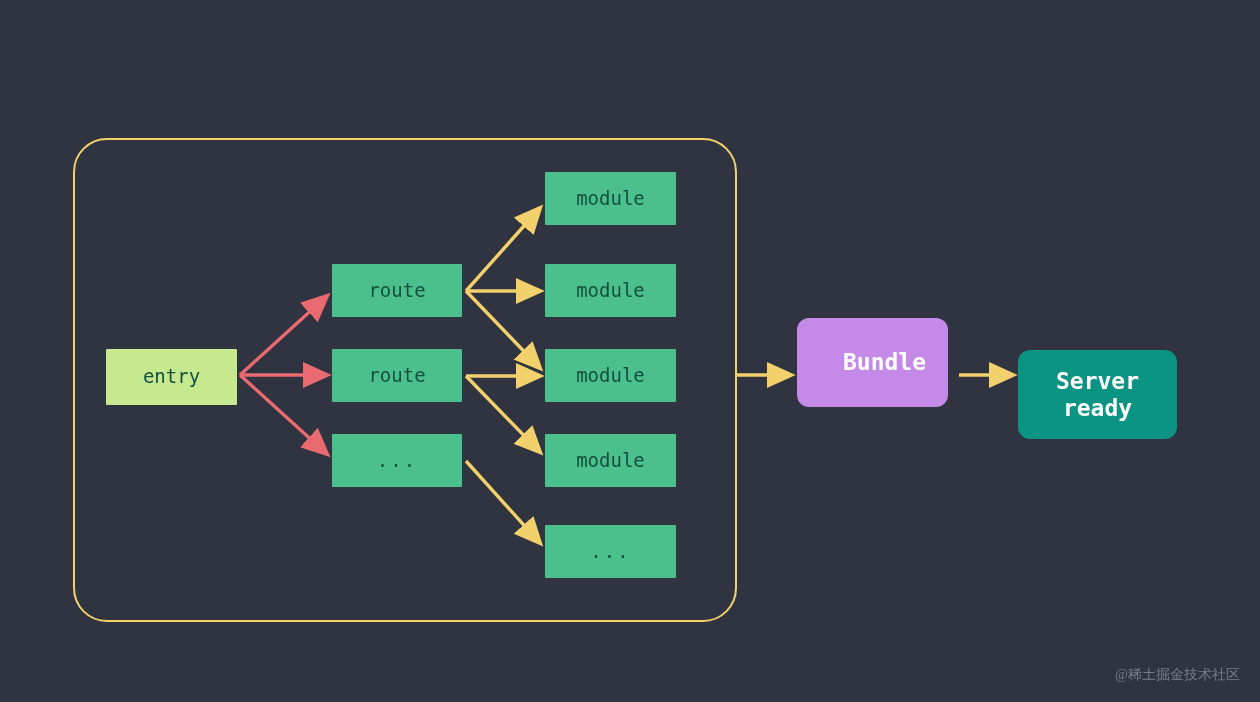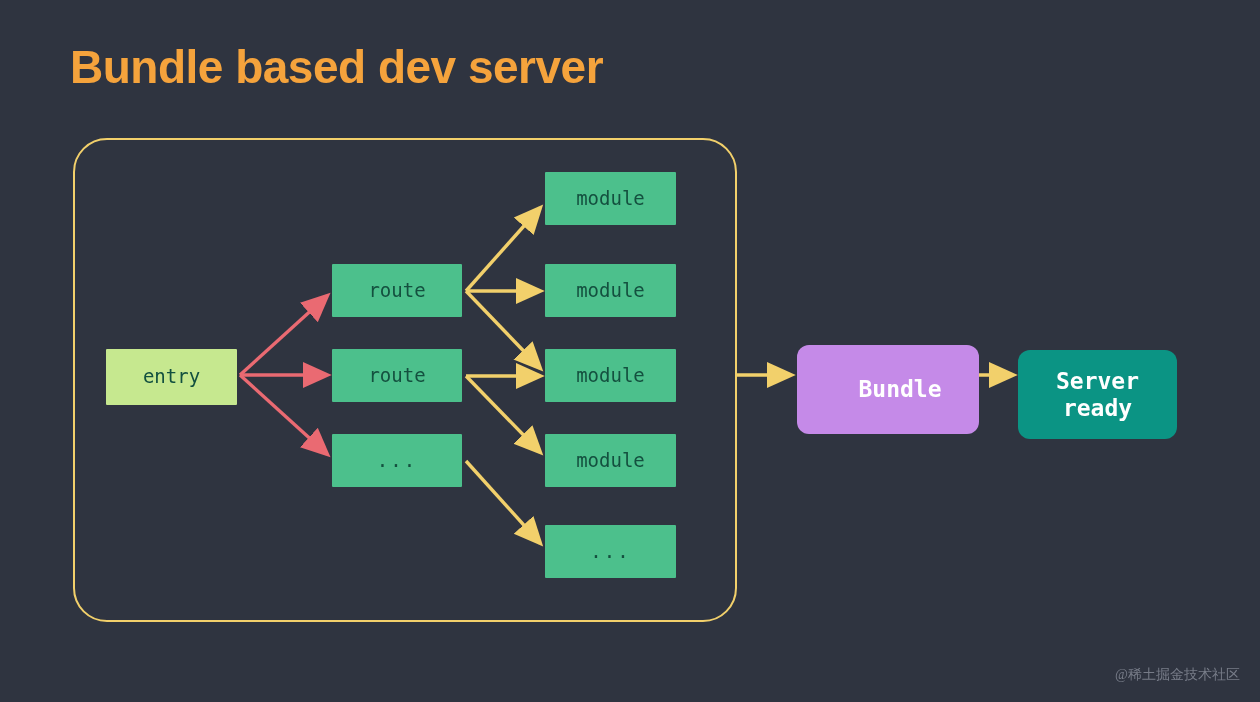--- a/index.html
+++ b/index.html
@@ -92,21 +92,20 @@
     font-size: 14px;
     color: #777c88;
     font-family: Liberation Serif, serif;
   }
 </style>
 </head>
 <body>
 
 <div id="stage">
 
-  <div id="title">Bundle based dev server</div>
 
   <div id="group-box"></div>
 
   <svg id="arrows" viewBox="0 0 1260 702">
     <defs>
       <marker id="arrowRed" markerWidth="9" markerHeight="9" refX="7.2" refY="4.5" orient="auto">
         <path d="M0,0.6 L8.6,4.5 L0,8.4 z" fill="#ea6a72"></path>
       </marker>
       <marker id="arrowYellow" markerWidth="9" markerHeight="9" refX="7.2" refY="4.5" orient="auto">
         <path d="M0,0.6 L8.6,4.5 L0,8.4 z" fill="#f2d06b"></path>
@@ -157,21 +156,21 @@
   <div class="node green" style="left:545px; top:349px; width:131px; height:53px;">
     <span>module</span>
   </div>
   <div class="node green" style="left:545px; top:434px; width:131px; height:53px;">
     <span>module</span>
   </div>
   <div class="node dots" style="left:545px; top:525px; width:131px; height:53px;">
     <span>...</span>
   </div>
 
-  <div class="node bundle" style="left:797px; top:345px; width:182px; height:89px;padding-left:24px;">
+  <div class="node bundle" style="left:797px; top:318px; width:151px; height:89px;padding-left:24px;">
     <span>Bundle</span>
   </div>
 
   <div class="node server" style="left:1018px; top:330px; width:159px; height:89px;">
     <span>Server ready</span>
   </div>
 
   <div id="watermark">@稀土掘金技术社区</div>
 
 </div>

